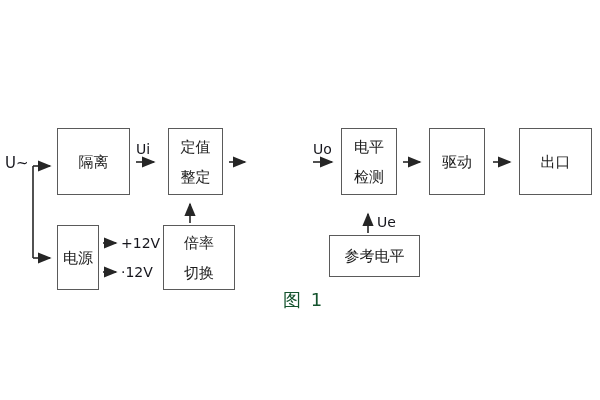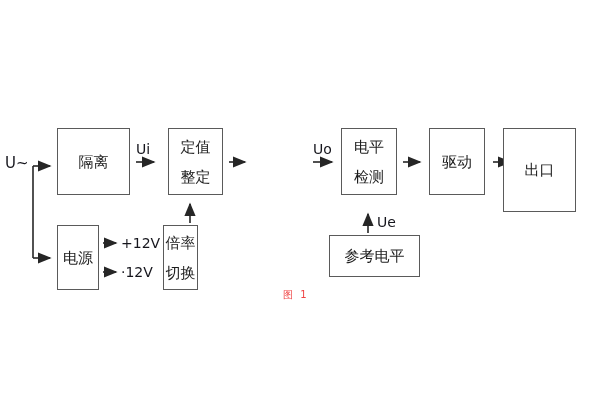--- a/index.html
+++ b/index.html
@@ -28,22 +28,22 @@
   }
   .lbl {
     position:absolute;
     color:#15151c;
     font-size:14px;
     line-height:16px;
     white-space:nowrap;
   }
   .caption {
     position:absolute;
-    color:#ef4444;
-    font-size:10px;
+    color:#14532d;
+    font-size:18px;
     letter-spacing:2px;
   }
 </style>
 </head>
 <body>
 
 <div id="canvas">
 
   <svg id="wires" viewBox="0 0 600 400" xmlns="http://www.w3.org/2000/svg">
     <defs>
@@ -79,29 +79,29 @@
 
   <div class="block" style="left:341px;top:128px;width:56px;height:67px">
     <span>电平</span>
     <span>检测</span>
   </div>
 
   <div class="block" style="left:429px;top:128px;width:56px;height:67px">
     <span>驱动</span>
   </div>
 
-  <div class="block" style="left:503px;top:128px;width:73px;height:84px">
+  <div class="block" style="left:519px;top:128px;width:73px;height:67px">
     <span>出口</span>
   </div>
 
   <div class="block" style="left:57px;top:225px;width:42px;height:65px">
     <span>电源</span>
   </div>
 
-  <div class="block" style="left:163px;top:225px;width:35px;height:65px">
+  <div class="block" style="left:163px;top:225px;width:72px;height:65px">
     <span>倍率</span>
     <span>切换</span>
   </div>
 
   <div class="block" style="left:329px;top:235px;width:91px;height:42px">
     <span>参考电平</span>
   </div>
 
   <span class="lbl" style="left:5px;top:155px;font-size:15px">U~</span>
   <span class="lbl" style="left:136px;top:141px">Ui</span>

